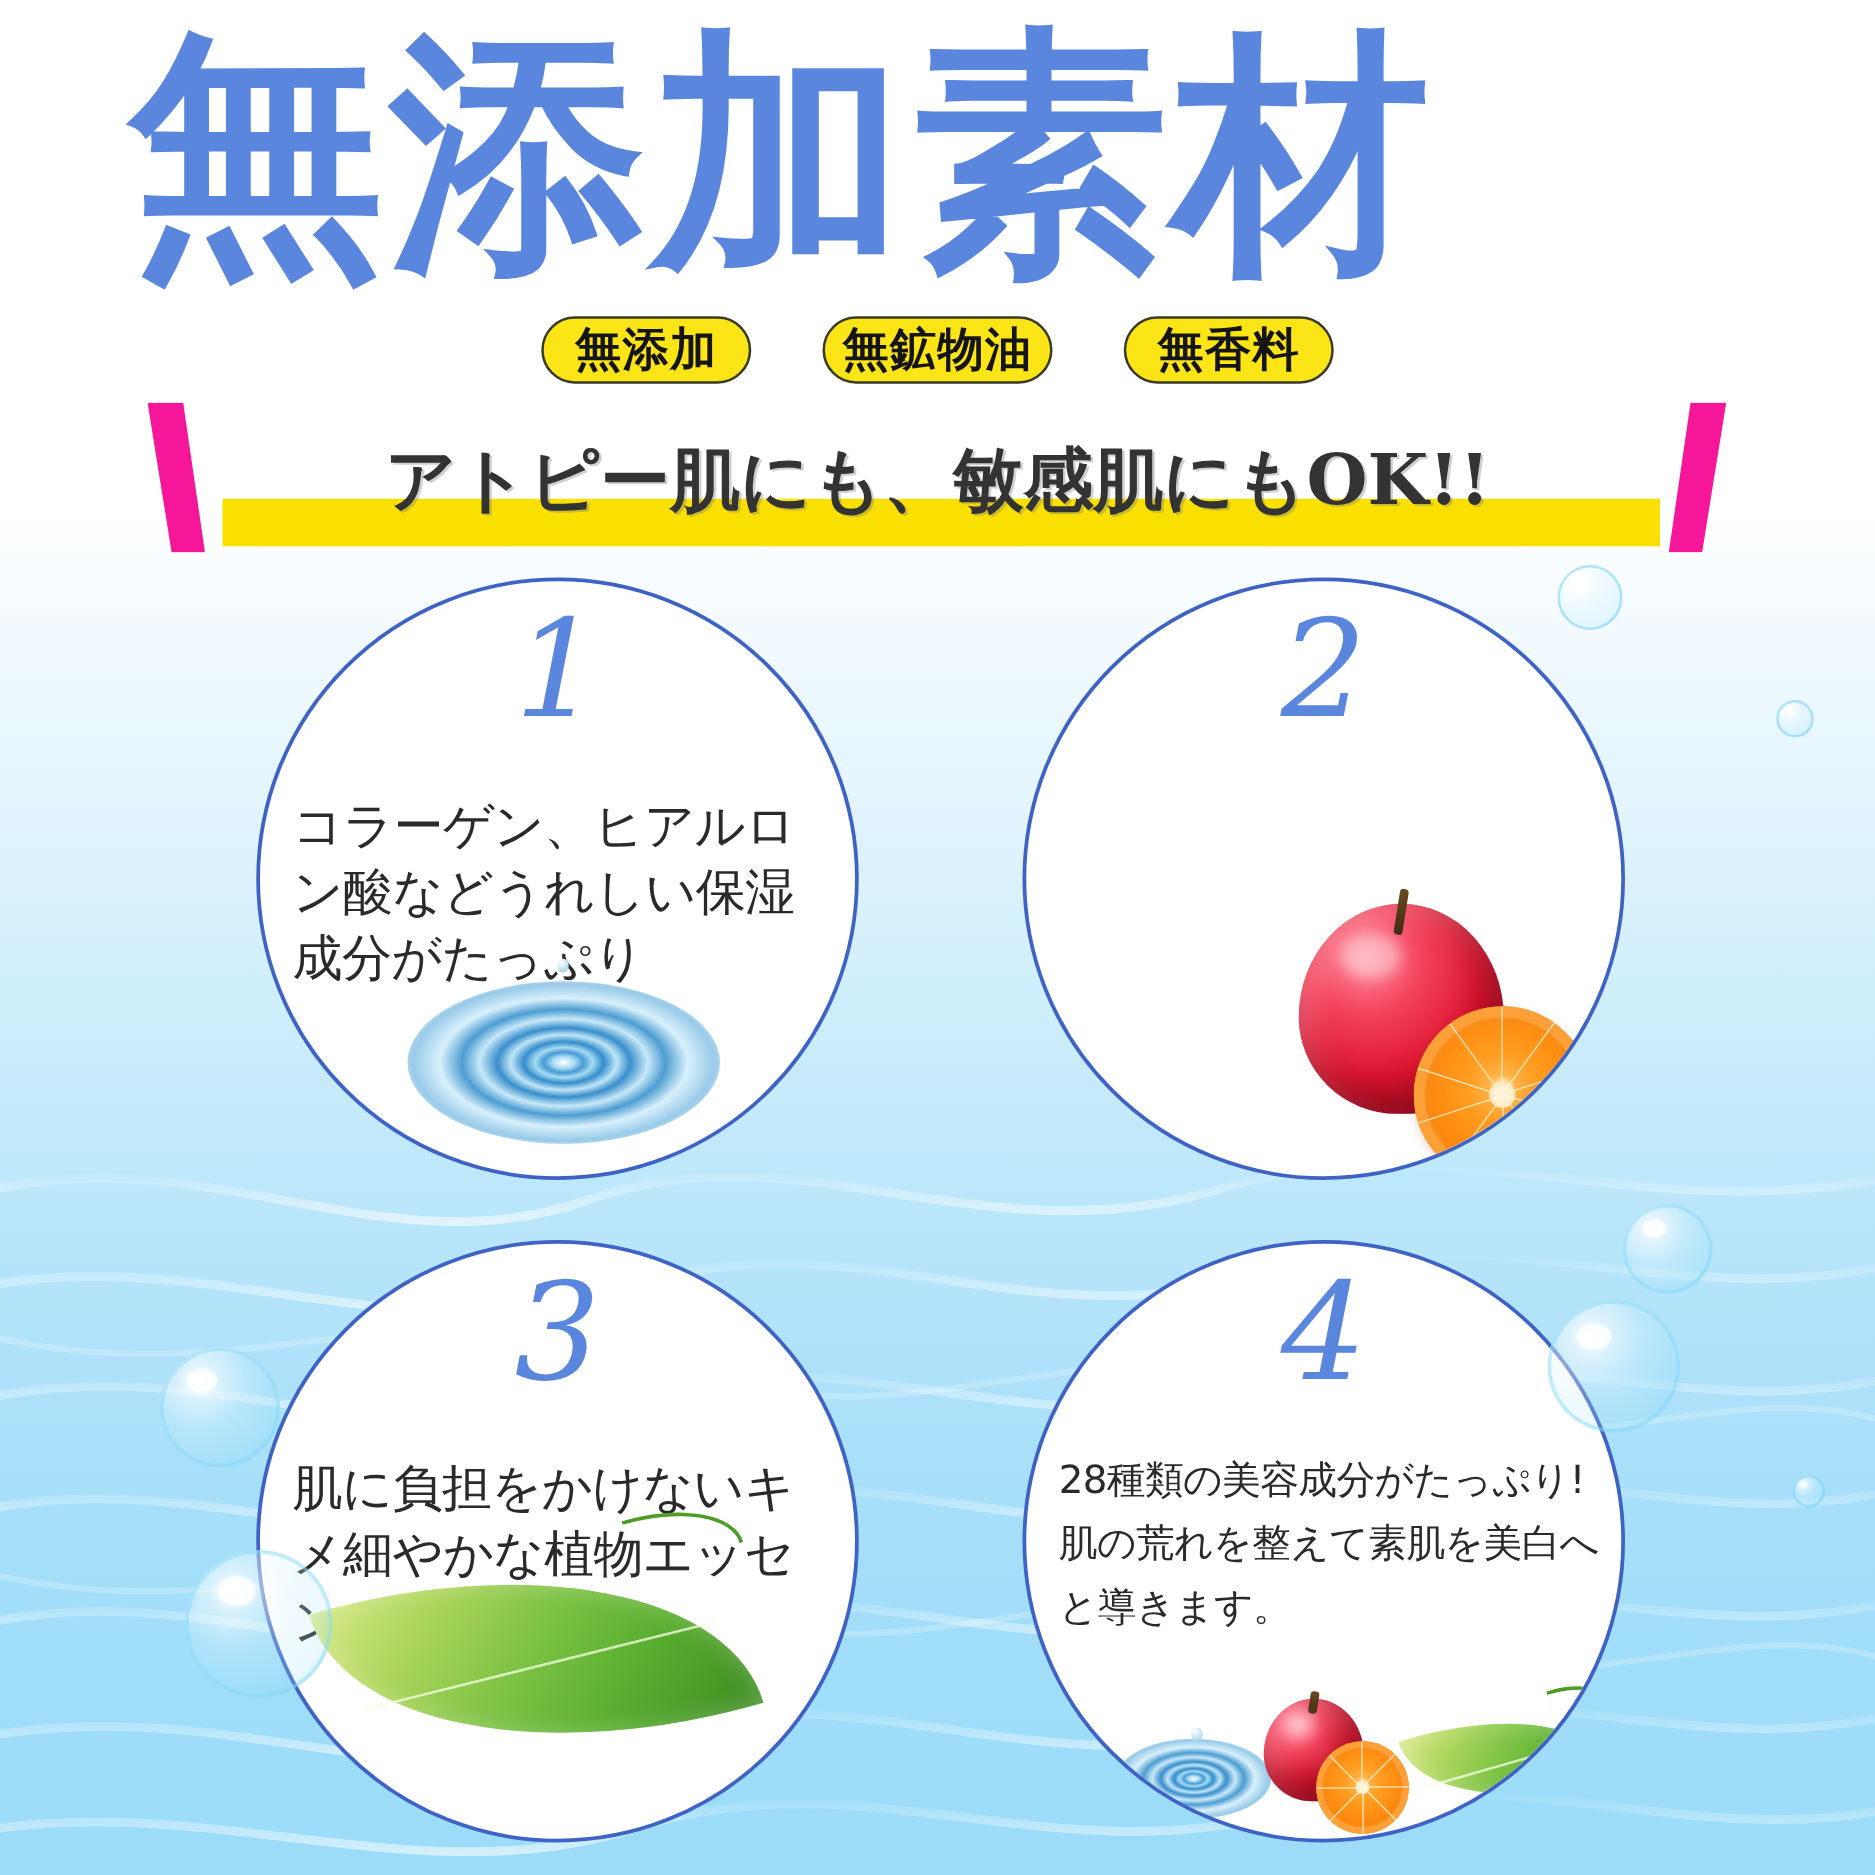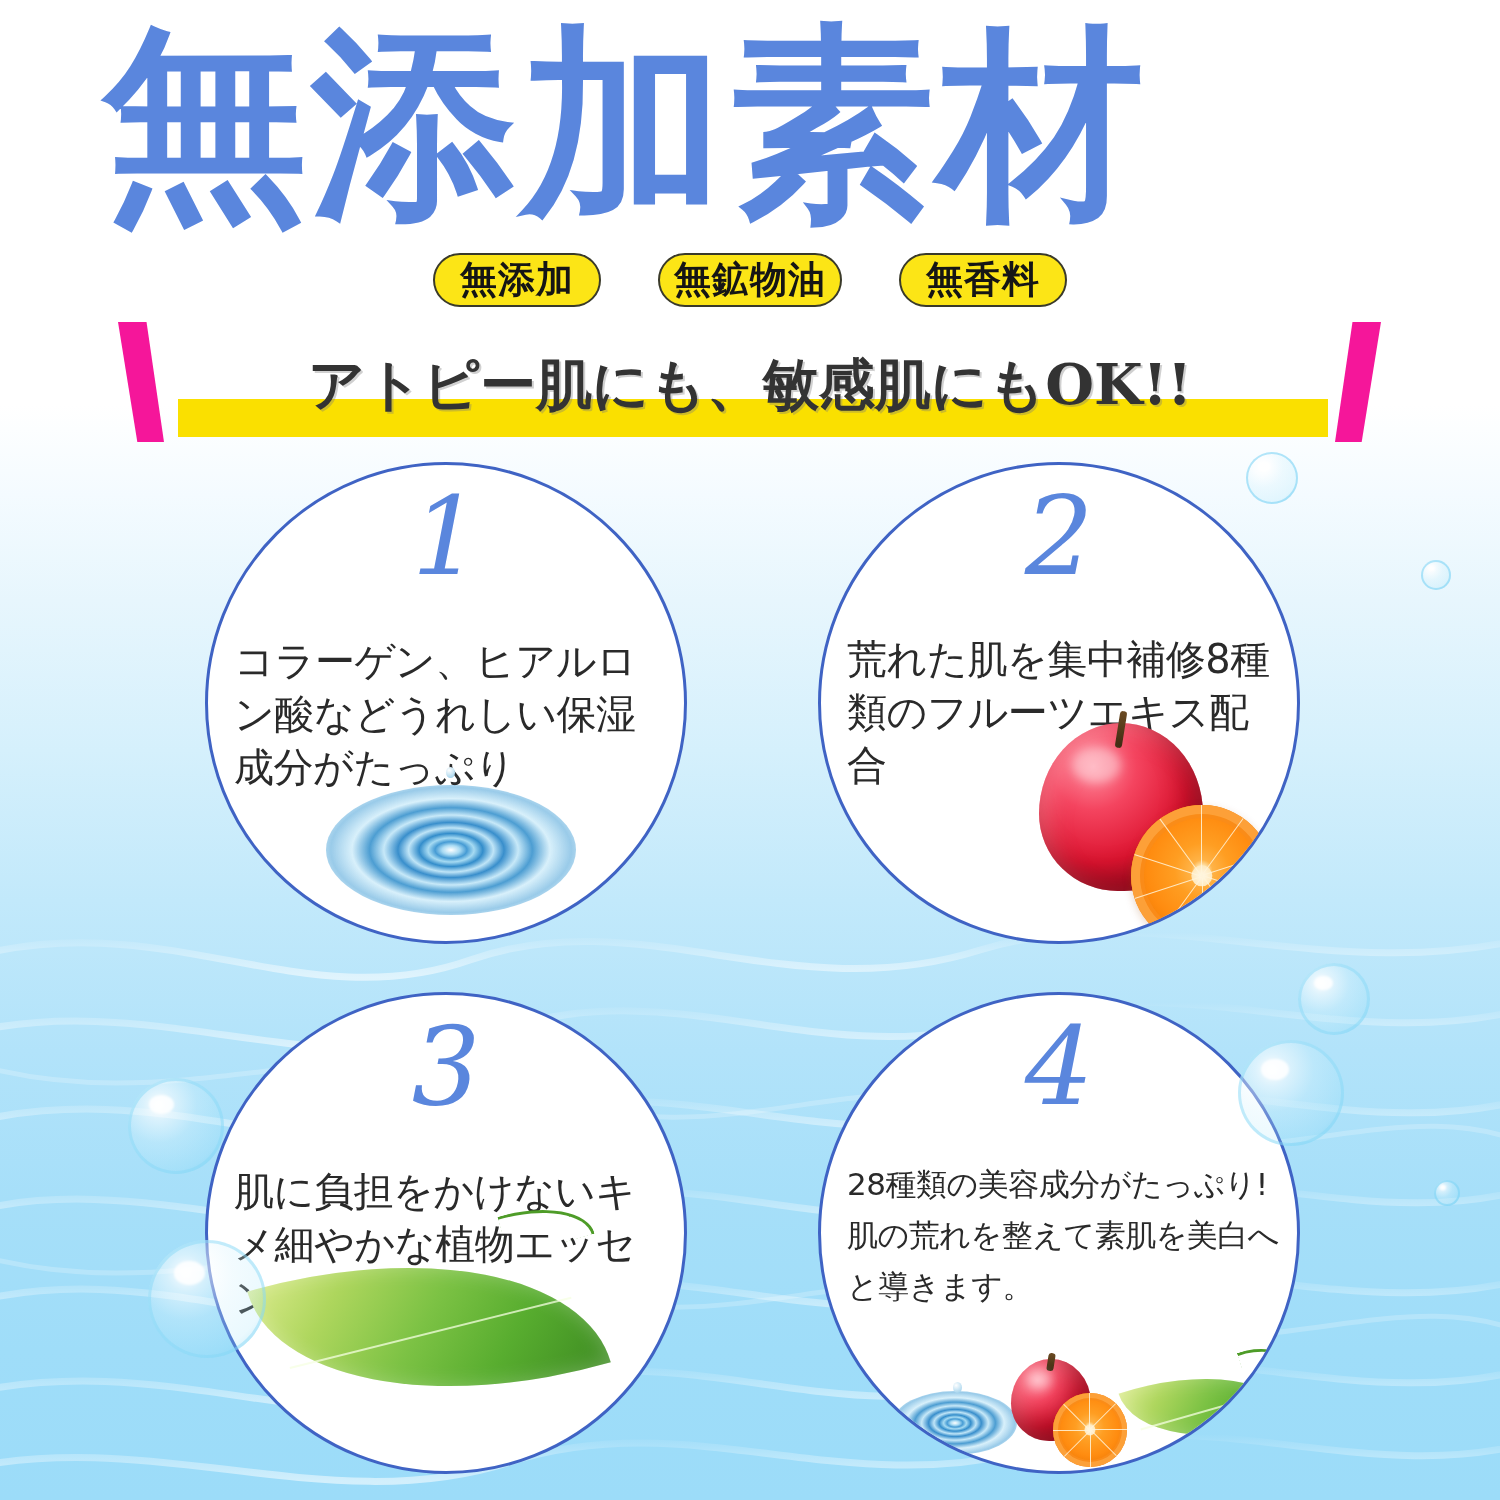--- a/index.html
+++ b/index.html
@@ -248,21 +248,20 @@
   </div>
 
   <div class="circle c1">
     <div class="cnum">1</div>
     <div class="ctext">コラーゲン、ヒアルロン酸などうれしい保湿成分がたっぷり</div>
     <div class="ripple" style="left:118px;top:320px;width:250px;height:130px;"></div>
   </div>
 
   <div class="circle c2">
     <div class="cnum">2</div>
-    <div class="ctext">荒れた肌を集中補修8種類のフルーツエキス配合</div>
     <div class="apple" style="left:218px;top:258px;width:164px;height:168px;">
       <div class="stem"></div>
       <div class="gloss"></div>
     </div>
     <div class="orange" style="left:310px;top:340px;width:142px;height:142px;">
       <div class="core"></div>
       <div class="seg" style="transform:rotate(0deg);"></div>
       <div class="seg" style="transform:rotate(36deg);"></div>
       <div class="seg" style="transform:rotate(72deg);"></div>
       <div class="seg" style="transform:rotate(108deg);"></div>

